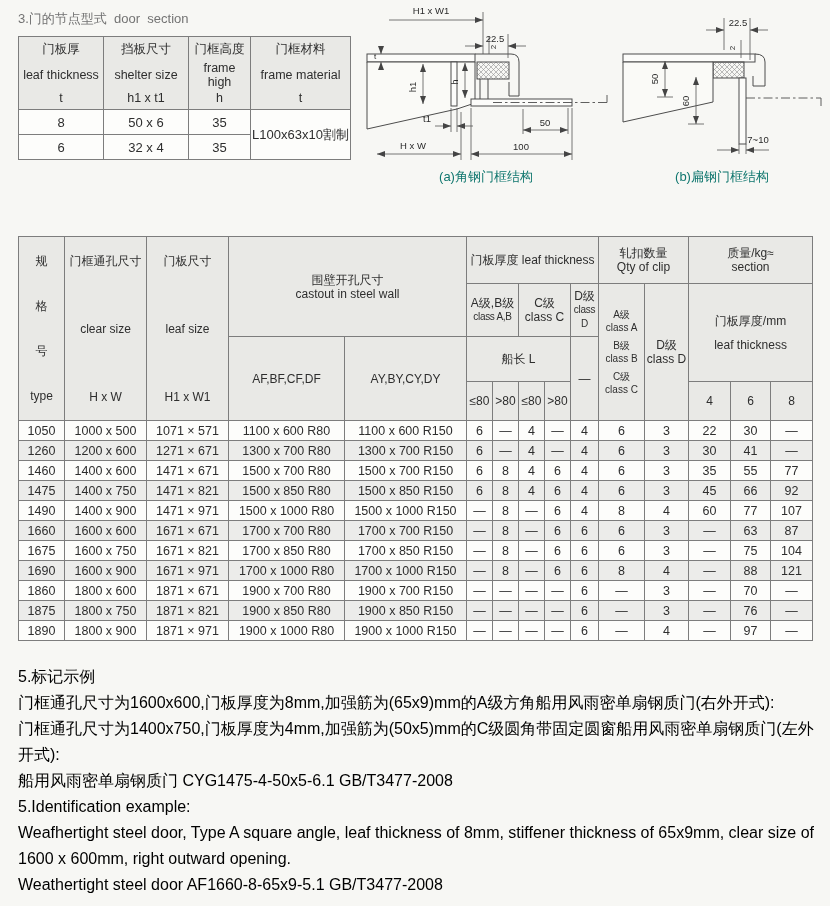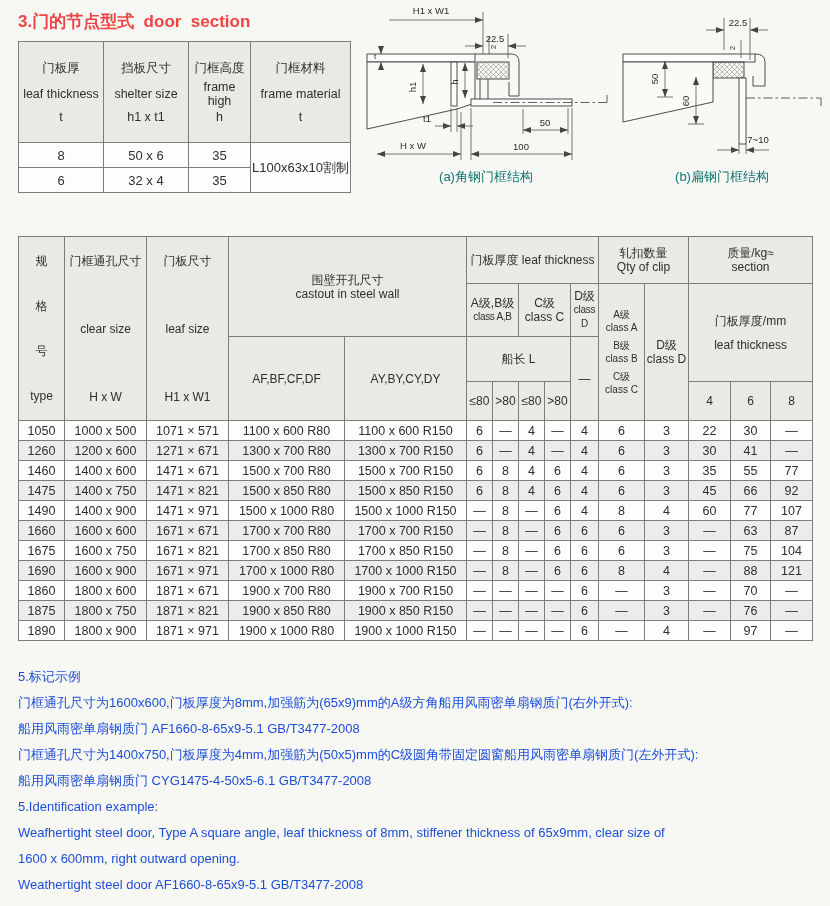--- a/index.html
+++ b/index.html
@@ -1,26 +1,26 @@
 <!DOCTYPE html>
 <html><head>
 <meta charset="utf-8">
 <style>
   html,body{margin:0;padding:0;}
   body{
     width:830px;height:906px;position:relative;overflow:hidden;
     background:#f7f7f4;color:#2e2e2e;
     font-family:"Liberation Sans","DejaVu Sans",sans-serif;
   }
-  h3.sec-title{font-size:17px;font-weight:bold;margin:0 0 8px 0;white-space:pre;color:#ef4444;}
+  h3.sec-title{font-size:13px;font-weight:normal;margin:0 0 8px 0;white-space:pre;color:#737373;}
   
   .sec3{position:absolute;left:18px;top:10px;}
   table.t3{border-collapse:collapse;table-layout:fixed;}
   .t3 th,.t3 td{border:1px solid #7d7d7d;text-align:center;font-weight:normal;}
-  .t3 th{background:#e9e9e6;font-size:12.5px;padding:16px 2px;}
+  .t3 th{background:#e9e9e6;font-size:12.5px;padding:2px 2px;}
   .t3 td{font-size:13px;height:22px;background:#fdfdfb;}
   .t3 .hstack{display:flex;flex-direction:column;justify-content:space-between;height:64px;padding:2px 0;}
   
   .figures{position:absolute;left:360px;top:2px;display:flex;gap:4px;}
   .fig{display:flex;flex-direction:column;align-items:center;}
   .figcap{font-size:13px;color:#0f766e;margin-top:2px;}
   svg text{font-family:"Liberation Sans","DejaVu Sans",sans-serif;}
   
   .sec4{position:absolute;left:18px;top:236px;width:794px;}
   table.spec{border-collapse:collapse;table-layout:fixed;width:794px;}
@@ -31,21 +31,21 @@
   .spec tr.hr3 th{height:44px;}
   .spec tr.hr4 th{height:38px;}
   .spec tbody td{height:19px;font-size:12.5px;background:#fdfdfb;}
   .spec tbody tr:nth-child(even) td{background:#ececea;}
   .stackfull{display:flex;flex-direction:column;justify-content:space-between;height:150px;padding:10px 0;}
   .two-line div{line-height:14px;}
   .sm{font-size:10px;letter-spacing:-0.3px;}
   .grp{margin:5px 0;line-height:13px;font-size:10px;}
   .subgap{margin-top:10px;}
   
-  .notes{position:absolute;left:18px;top:664px;width:800px;font-size:13px;line-height:26px;color:#1d4ed8;}
+  .notes{position:absolute;left:18px;top:664px;width:800px;font-size:16px;line-height:26px;color:#000000;}
 </style>
 </head>
 <body>
 
 <div class="page">
 
   <div class="sec3">
     <h3 class="sec-title">3.门的节点型式  door  section</h3>
     <table class="t3">
       <colgroup>
@@ -502,21 +502,20 @@
             <td>97</td>
             <td>—</td>
           </tr>
         </tbody>
     </table>
   </div>
 
   <div class="notes">
     <div>5.标记示例</div>
     <div>门框通孔尺寸为1600x600,门板厚度为8mm,加强筋为(65x9)mm的A级方角船用风雨密单扇钢质门(右外开式):</div>
-    <div>船用风雨密单扇钢质门 AF1660-8-65x9-5.1 GB/T3477-2008</div>
     <div>门框通孔尺寸为1400x750,门板厚度为4mm,加强筋为(50x5)mm的C级圆角带固定圆窗船用风雨密单扇钢质门(左外开式):</div>
     <div>船用风雨密单扇钢质门 CYG1475-4-50x5-6.1 GB/T3477-2008</div>
     <div>5.Identification example:</div>
     <div>Weafhertight steel door, Type A square angle, leaf thickness of 8mm, stiffener thickness of 65x9mm, clear size of</div>
     <div>1600 x 600mm, right outward opening.</div>
     <div>Weathertight steel door AF1660-8-65x9-5.1 GB/T3477-2008</div>
   </div>
 
 </div>
 

